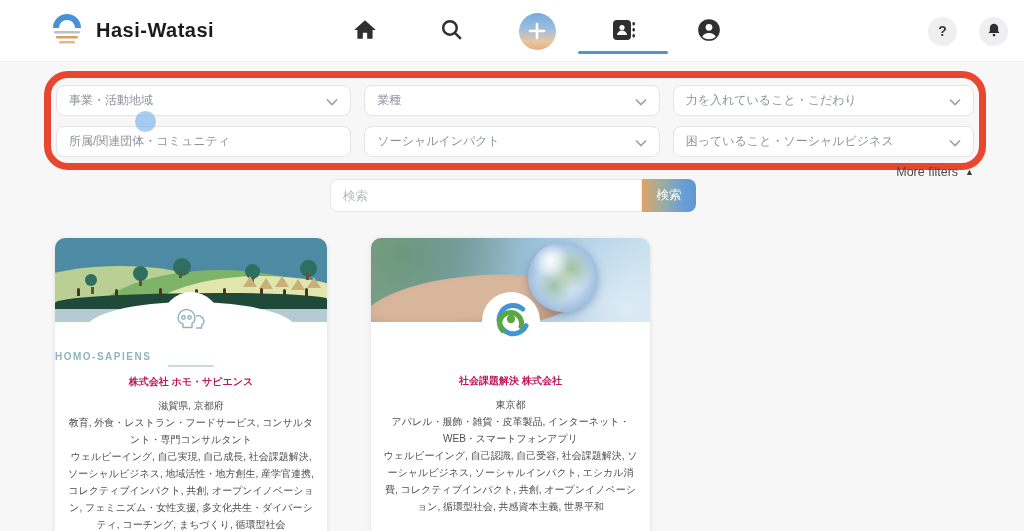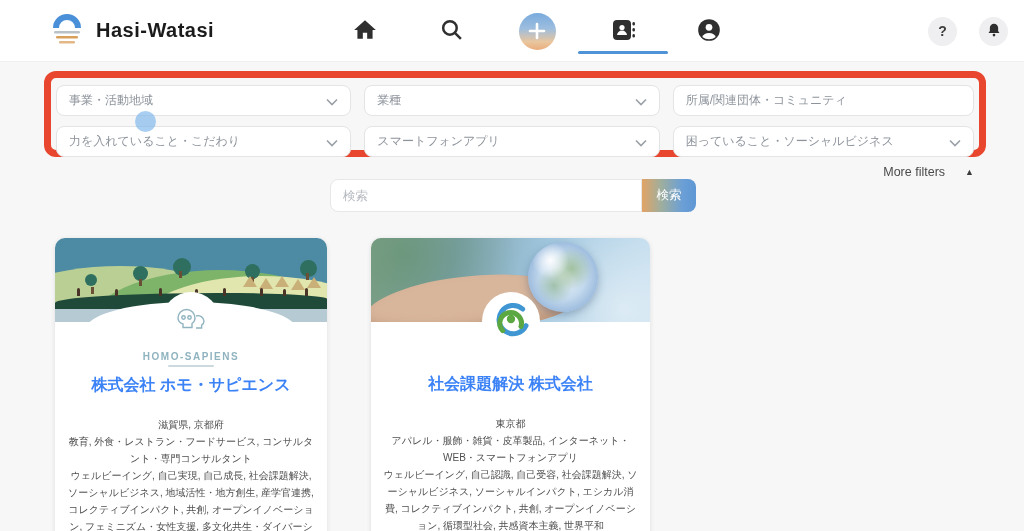--- a/index.html
+++ b/index.html
@@ -36,41 +36,41 @@
   .add-circle svg { display:block; }
   .header-right { position:absolute; right:16px; top:0; height:62px; display:flex; align-items:center; gap:22px; }
   .circle-btn {
     width:29px; height:29px; border-radius:50%; background:#efeff1; border:none; cursor:pointer;
     display:flex; align-items:center; justify-content:center;
     font-size:14px; color:#3c3c3c; font-weight:bold;
   }
 
   
   .filter-annotation {
-    position:absolute; left:44px; top:71px; width:942px; height:86px;
-    border:7px solid #e8462e; border-radius:12px; background:transparent;
+    position:absolute; left:44px; top:71px; width:942px; height:99px;
+    border:7px solid #e8462e; border-radius:24px; background:transparent;
   }
   .filter-grid {
     position:absolute; left:5px; top:7px; right:5px;
     display:grid; grid-template-columns:1fr 1fr 1.02fr; grid-column-gap:13px; grid-row-gap:10px;
   }
   .filter-field {
     height:31px; background:#fff; border:1px solid #e4e4e7; border-radius:8px;
     display:flex; align-items:center; justify-content:space-between;
     padding:0 12px; cursor:pointer;
   }
   .filter-label { font-size:12px; color:#8d939b; white-space:nowrap; overflow:hidden; }
   .chevron { flex:0 0 auto; margin-left:6px; }
   .cursor-dot {
     position:absolute; left:84px; top:33px; width:21px; height:21px; border-radius:50%;
     background:rgba(122,180,233,.65);
   }
   .more-filters {
     position:absolute; top:165px; right:50px; background:none; border:none; cursor:pointer;
-    font-size:12.5px; color:#4a4a4a; display:flex; align-items:center; gap:20px;
+    font-size:12.5px; color:#4a4a4a; display:flex; align-items:center; gap:7px;
   }
   .more-filters .arrow { font-size:9px; color:#3c3c3c; }
 
   
   .search-row { position:absolute; left:330px; top:179px; display:flex; }
   .search-input {
     width:312px; height:33px; background:#fff; border:1px solid #e7e7ea;
     border-radius:8px 0 0 8px; padding:0 12px; font-size:12.5px; color:#444;
     font-family:"Liberation Sans","DejaVu Sans",sans-serif; outline:none;
   }
@@ -131,27 +131,27 @@
       radial-gradient(circle at 38% 62%, rgba(100,150,85,.45), rgba(100,150,85,0) 30%),
       radial-gradient(circle at 50% 50%, #e8f2fa 0%, #c3d9ed 45%, #93b4da 78%, #7a9bcb 100%);
     box-shadow:0 3px 8px rgba(40,70,110,.35);
   }
 
   
   .logo-circle {
     position:relative; width:58px; height:58px; border-radius:50%; background:#fff;
     margin:-30px auto 0; display:flex; align-items:center; justify-content:center; z-index:2;
   }
-  .logo-wordmark { text-align:center; font-size:10px; font-weight:bold; letter-spacing:1.5px; color:#8fb3bf; margin-top:1px; }
+  .logo-wordmark { font-size:10px; font-weight:bold; letter-spacing:1.5px; color:#8fb3bf; margin-top:1px; }
   .logo-tagline { width:46px; height:2px; background:#ccd9de; margin:3px auto 0; border-radius:1px; }
 
   
   .card-body { padding:8px 12px 0; text-align:center; }
   .card-2 .card-body { padding-top:24px; }
-  .card-title { font-size:16px; font-weight:bold; color:#3b82f6; margin-bottom:20px; }
+  .card-title { font-size:10px; font-weight:bold; color:#be185d; margin-bottom:8px; }
   .card-line { font-size:10px; color:#4f4f4f; line-height:1.7; }
 </style>
 </head>
 <body>
 
 <div class="viewport">
 
   <header class="app-header">
     <div class="brand">
       <span class="brand-logo">
@@ -243,34 +243,34 @@
       <div class="filter-field">
         <span class="filter-label">業種</span>
         <span class="chevron">
           <svg width="12" height="8" viewBox="0 0 12 8" fill="none" stroke="#9aa0a6" stroke-width="1.6">
               <path d="M1 1.5 L6 6.5 L11 1.5"></path>
             </svg>
         </span>
       </div>
 
       <div class="filter-field">
+        <span class="filter-label">力を入れていること・こだわり</span>
+        <span class="chevron">
+          <svg width="12" height="8" viewBox="0 0 12 8" fill="none" stroke="#9aa0a6" stroke-width="1.6">
+              <path d="M1 1.5 L6 6.5 L11 1.5"></path>
+            </svg>
+        </span>
+      </div>
+
+      <div class="filter-field">
         <span class="filter-label">所属/関連団体・コミュニティ</span>
       </div>
 
       <div class="filter-field">
-        <span class="filter-label">力を入れていること・こだわり</span>
-        <span class="chevron">
-          <svg width="12" height="8" viewBox="0 0 12 8" fill="none" stroke="#9aa0a6" stroke-width="1.6">
-              <path d="M1 1.5 L6 6.5 L11 1.5"></path>
-            </svg>
-        </span>
-      </div>
-
-      <div class="filter-field">
-        <span class="filter-label">スマートフォンアプリ</span>
+        <span class="filter-label">ソーシャルインパクト</span>
         <span class="chevron">
           <svg width="12" height="8" viewBox="0 0 12 8" fill="none" stroke="#9aa0a6" stroke-width="1.6">
               <path d="M1 1.5 L6 6.5 L11 1.5"></path>
             </svg>
         </span>
       </div>
 
       <div class="filter-field">
         <span class="filter-label">困っていること・ソーシャルビジネス</span>
         <span class="chevron">

